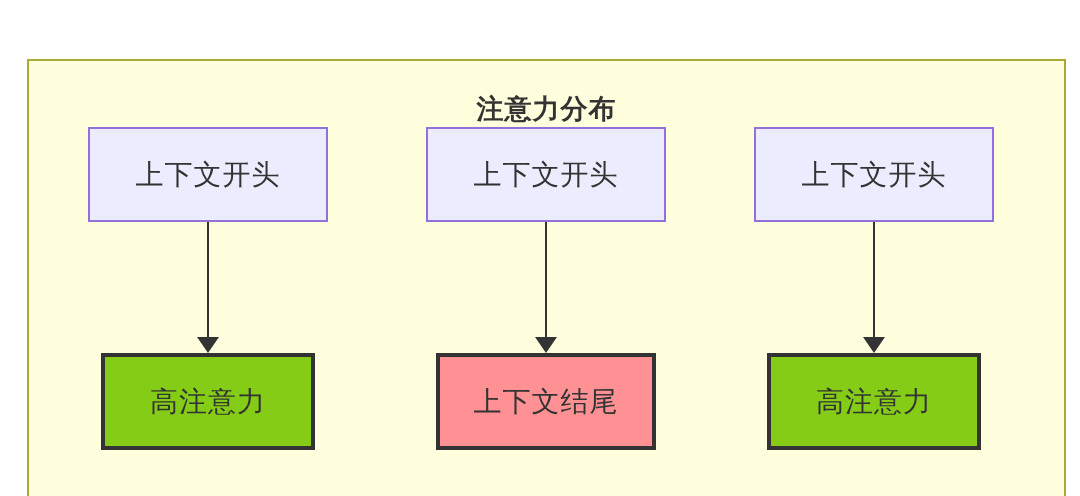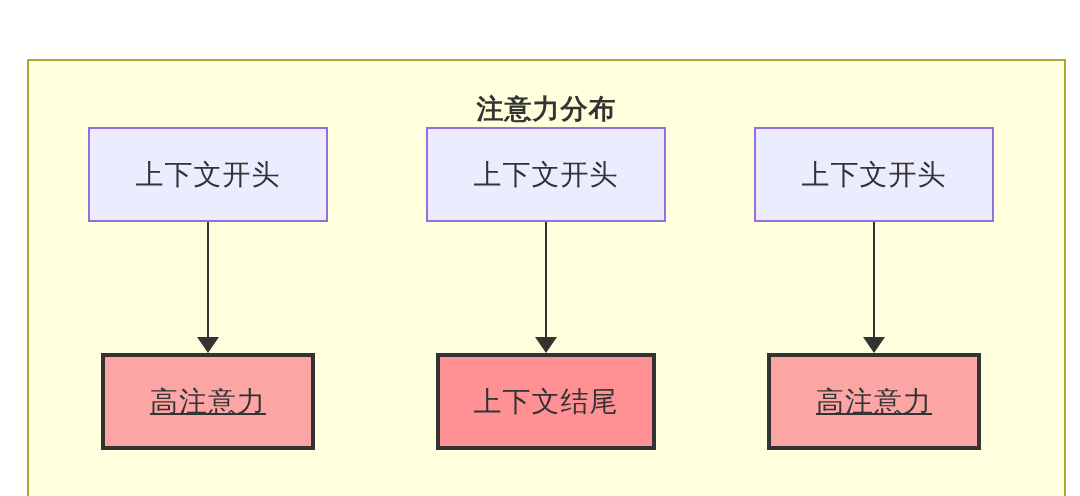--- a/index.html
+++ b/index.html
@@ -42,21 +42,21 @@
     background: #ececff;
     border: 2px solid #9370db;
     width: 240px; height: 95px;
     top: 94px;
   }
   .node.result {
     border: 4px solid #333333;
     width: 214px; height: 97px;
     top: 320px;
   }
-  .node.result.high { background: #fca5a5; text-decoration: underline; }
+  .node.result.high { background: #84cc16; }
   .node.result.low  { background: #ff9195; width: 220px; }
 
   .n1 { left: 88px; }
   .n2 { left: 426px; }
   .n3 { left: 754px; }
   .b1 { left: 101px; }
   .b2 { left: 436px; }
   .b3 { left: 767px; }
 
   .arrow {

